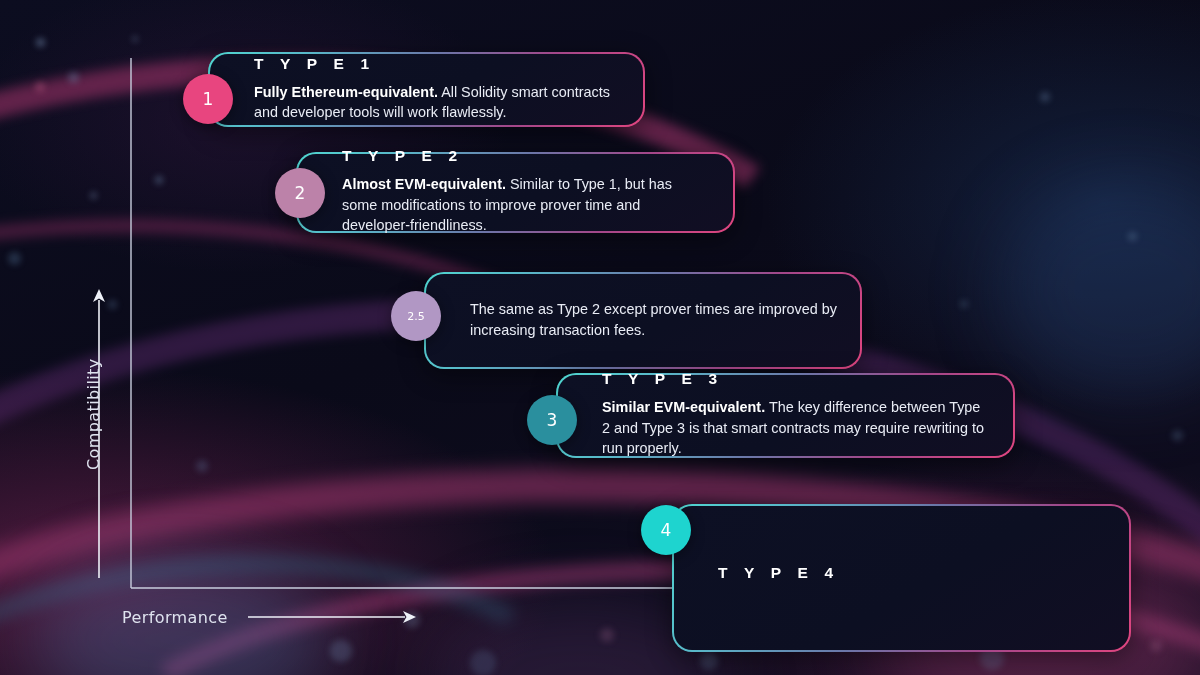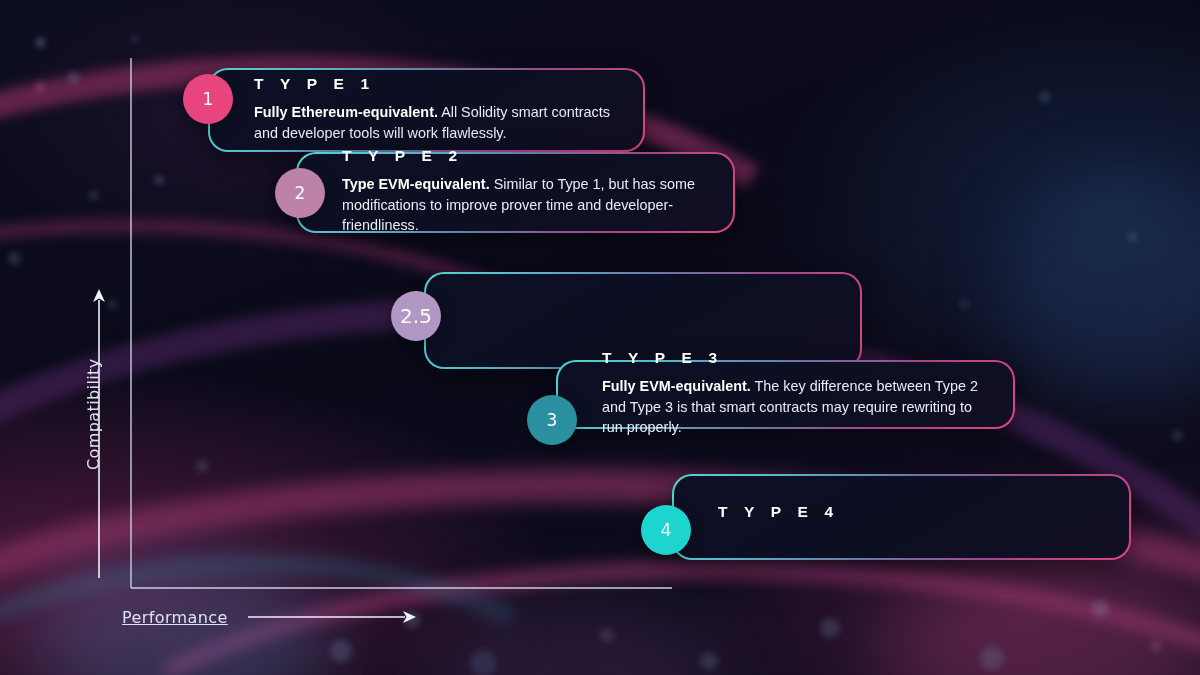--- a/index.html
+++ b/index.html
@@ -52,21 +52,21 @@
   
   #axes { position:absolute; left:0; top:0; width:1200px; height:675px; pointer-events:none; }
   .axis-label {
     position:absolute;
     color:#dfe3ef;
     font-size:16px;
     letter-spacing:.4px;
     font-family:"DejaVu Sans", sans-serif;
   }
   #y-axis-label { left:84px; top:470px; transform:rotate(-90deg); transform-origin:left top; white-space:nowrap; }
-  #x-axis-label { left:122px; top:608px;text-decoration:underline; }
+  #x-axis-label { left:122px; top:608px; }
 
   
   .card {
     position:absolute;
     border-radius:20px;
     padding:2px;
     background:linear-gradient(122deg,#4fd6d0 0%, #58b9c9 20%, #6b76a8 48%, #a3478a 72%, #e0457f 100%);
     box-shadow:0 6px 26px rgba(0,0,0,.45);
   }
   .card-inner {
@@ -96,32 +96,32 @@
     position:absolute;
     width:50px; height:50px;
     border-radius:50%;
     display:flex; align-items:center; justify-content:center;
     color:#ffffff;
     font-size:17px;
     font-family:"DejaVu Sans", sans-serif;
     z-index:5;
     box-shadow:0 3px 14px rgba(0,0,0,.4);
   }
-  .circle.small { font-size:20px; }
-
-  
-  #card-1   { left:208px; top:68px;  width:437px; height:84px; }
+  .circle.small { font-size:11px; }
+
+  
+  #card-1   { left:208px; top:52px;  width:437px; height:75px; }
   #circle-1 { left:183px; top:74px; }
   #card-2   { left:296px; top:152px; width:439px; height:81px; }
   #circle-2 { left:275px; top:168px; }
   #card-25  { left:424px; top:272px; width:438px; height:97px; }
   #circle-25{ left:391px; top:291px; }
-  #card-3   { left:556px; top:360px; width:459px; height:69px; }
+  #card-3   { left:556px; top:373px; width:459px; height:85px; }
   #circle-3 { left:527px; top:395px; }
-  #card-4   { left:672px; top:474px; width:459px; height:86px; }
+  #card-4   { left:672px; top:504px; width:459px; height:148px; }
   #circle-4 { left:641px; top:505px; }
 </style>
 </head>
 <body>
 
 <div id="bg">
   <div class="grad"></div>
   <div class="arc arc1"></div>
   <div class="arc arc2"></div>
   <div class="arc arc3"></div>
@@ -187,41 +187,44 @@
   </div>
 </div>
 <div class="circle" id="circle-1" style="background:#e8457f;">
   <span>1</span>
 </div>
 
 <div class="card" id="card-2">
   <div class="card-inner">
     <div class="type-label">T Y P E   2</div>
     <div class="desc">
-      <b>Type EVM-equivalent.</b><span> Similar to Type 1, but has some modifications to improve prover time and developer-friendliness.</span>
+      <b>Almost EVM-equivalent.</b><span> Similar to Type 1, but has some modifications to improve prover time and developer-friendliness.</span>
     </div>
   </div>
 </div>
 <div class="circle" id="circle-2" style="background:#bc82a9;">
   <span>2</span>
 </div>
 
 <div class="card" id="card-25">
   <div class="card-inner">
+    <div class="desc">
+      <b></b><span>The same as Type 2 except prover times are improved by increasing transaction fees.</span>
+    </div>
   </div>
 </div>
 <div class="circle small" id="circle-25" style="background:#b197c4;">
   <span>2.5</span>
 </div>
 
 <div class="card" id="card-3">
   <div class="card-inner">
     <div class="type-label">T Y P E   3</div>
     <div class="desc">
-      <b>Fully EVM-equivalent.</b><span> The key difference between Type 2 and Type 3 is that smart contracts may require rewriting to run properly.</span>
+      <b>Similar EVM-equivalent.</b><span> The key difference between Type 2 and Type 3 is that smart contracts may require rewriting to run properly.</span>
     </div>
   </div>
 </div>
 <div class="circle" id="circle-3" style="background:#2a8f9e;">
   <span>3</span>
 </div>
 
 <div class="card" id="card-4">
   <div class="card-inner">
     <div class="type-label">T Y P E   4</div>

